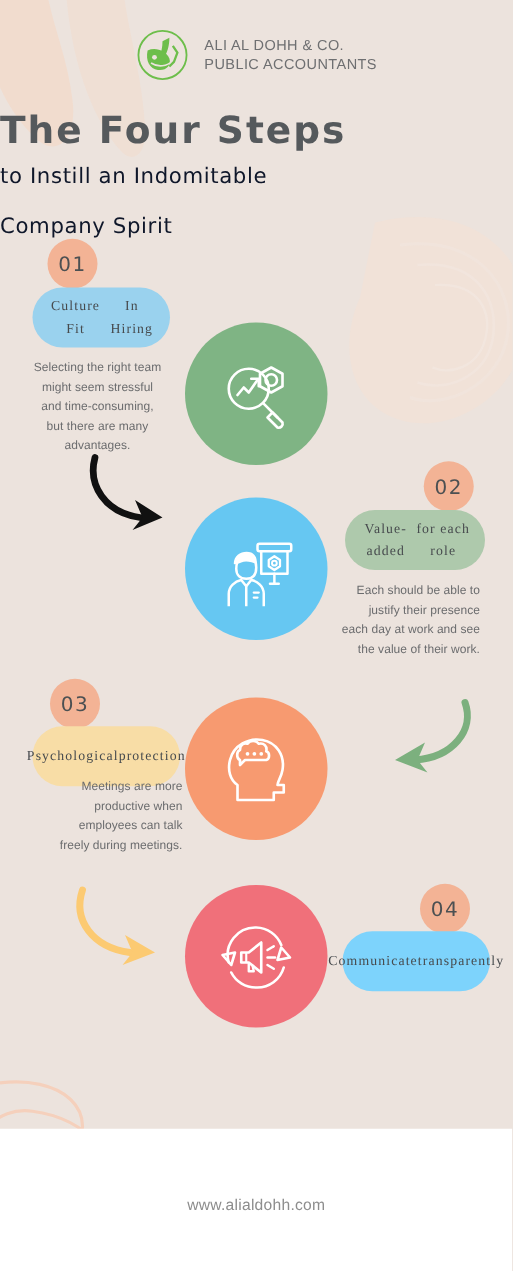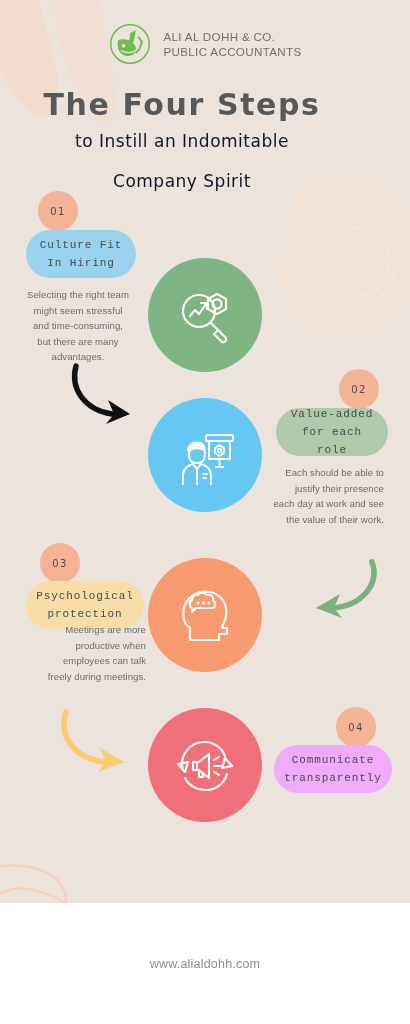--- a/index.html
+++ b/index.html
@@ -28,43 +28,43 @@
     display:flex;align-items:center;justify-content:center;gap:11px;
   }
   .logo-mark{width:44px;height:44px;flex:0 0 auto;}
   .brand{line-height:1.32;}
   .brand div{
     font-family:"Liberation Sans", sans-serif;
     font-size:11.6px;letter-spacing:.35px;color:#6e6f71;font-weight:400;
   }
 
   
-  .title-wrap{position:absolute;left:0;top:88px;width:364px;text-align:center;}
+  .title-wrap{position:absolute;left:0;top:88px;width:364px;text-align:left;}
   .title-main{
     font-family:"DejaVu Sans", sans-serif;
     font-size:30px;font-weight:700;color:#55595c;letter-spacing:1.6px;
     line-height:1.15;
   }
   .title-sub{
     font-family:"DejaVu Sans", sans-serif;
     font-size:17px;font-weight:400;color:#0f172a;letter-spacing:.5px;
     line-height:1.45;margin-top:6px;
   }
 
   
   .step-num{
     position:absolute;width:40px;height:40px;border-radius:50%;
     background:#f3b395;display:flex;align-items:center;justify-content:center;
-    font-family:"DejaVu Sans", sans-serif;font-size:10px;color:#4c5052;
+    font-family:"DejaVu Sans", sans-serif;font-size:16px;color:#4c5052;
     letter-spacing:1.3px;font-weight:400;
   }
   .step-pill{
     position:absolute;border-radius:26px;
-    display:flex;flex-direction:column;align-items:center;justify-content:center;
-    font-family:Liberation Mono, monospace;font-size:11px;color:#474b4e;
+    display:flex;align-items:center;justify-content:center;
+    font-family:Liberation Serif, serif;font-size:11px;color:#474b4e;
     letter-spacing:.9px;line-height:1.65;text-align:center;
     padding:9px 10px;box-sizing:border-box;
   }
   .step-body{
     position:absolute;
     font-family:"Liberation Sans", sans-serif;
     font-size:9.6px;color:#6b6c6e;line-height:1.62;letter-spacing:.05px;
   }
   .icon-circle{
     position:absolute;border-radius:50%;
@@ -189,21 +189,21 @@
       <circle cx="35" cy="19" r="1.5" fill="#ffffff"></circle>
     </svg>
   </div>
 
   <svg class="deco" style="left:56px;top:706px;width:94px;height:72px;" viewBox="0 0 94 72">
     <path d="M10 6 C 2 30, 18 52, 48 56" fill="none" stroke="#fcca72" stroke-width="5.6" stroke-linecap="round"></path>
     <path d="M44 42 L 68 56 L 42 66 L 50 56 Z" fill="#fcca72"></path>
   </svg>
 
   <div class="step-num" style="left:336px;top:707px;">04</div>
-  <div class="step-pill" style="left:274px;top:745px;width:118px;height:48px;background:#f0abfc;">
+  <div class="step-pill" style="left:274px;top:745px;width:118px;height:48px;background:#7dd3fc;">
     <span>Communicate</span>
     <span>transparently</span>
   </div>
   <div class="icon-circle" style="left:148px;top:708px;width:114px;height:114px;background:#f0707a;">
     <svg width="64" height="62" viewBox="0 0 64 62">
       <path d="M10 36 A 22 22 0 0 1 32 8 A 22 22 0 0 1 52 22" fill="none" stroke="#ffffff" stroke-width="2.1" stroke-linecap="round"></path>
       <path d="M54 40 A 22 22 0 0 1 32 56 A 22 22 0 0 1 12 44" fill="none" stroke="#ffffff" stroke-width="2.1" stroke-linecap="round"></path>
       <polygon points="5,30 15,28 12,38" fill="none" stroke="#ffffff" stroke-width="2.1" stroke-linejoin="round"></polygon>
       <polygon points="59,32 49,34 52,24" fill="none" stroke="#ffffff" stroke-width="2.1" stroke-linejoin="round"></polygon>
       <path d="M20 28 L 26 28 L 36 20 L 36 44 L 26 36 L 20 36 Z" fill="none" stroke="#ffffff" stroke-width="2.1" stroke-linejoin="round"></path>

